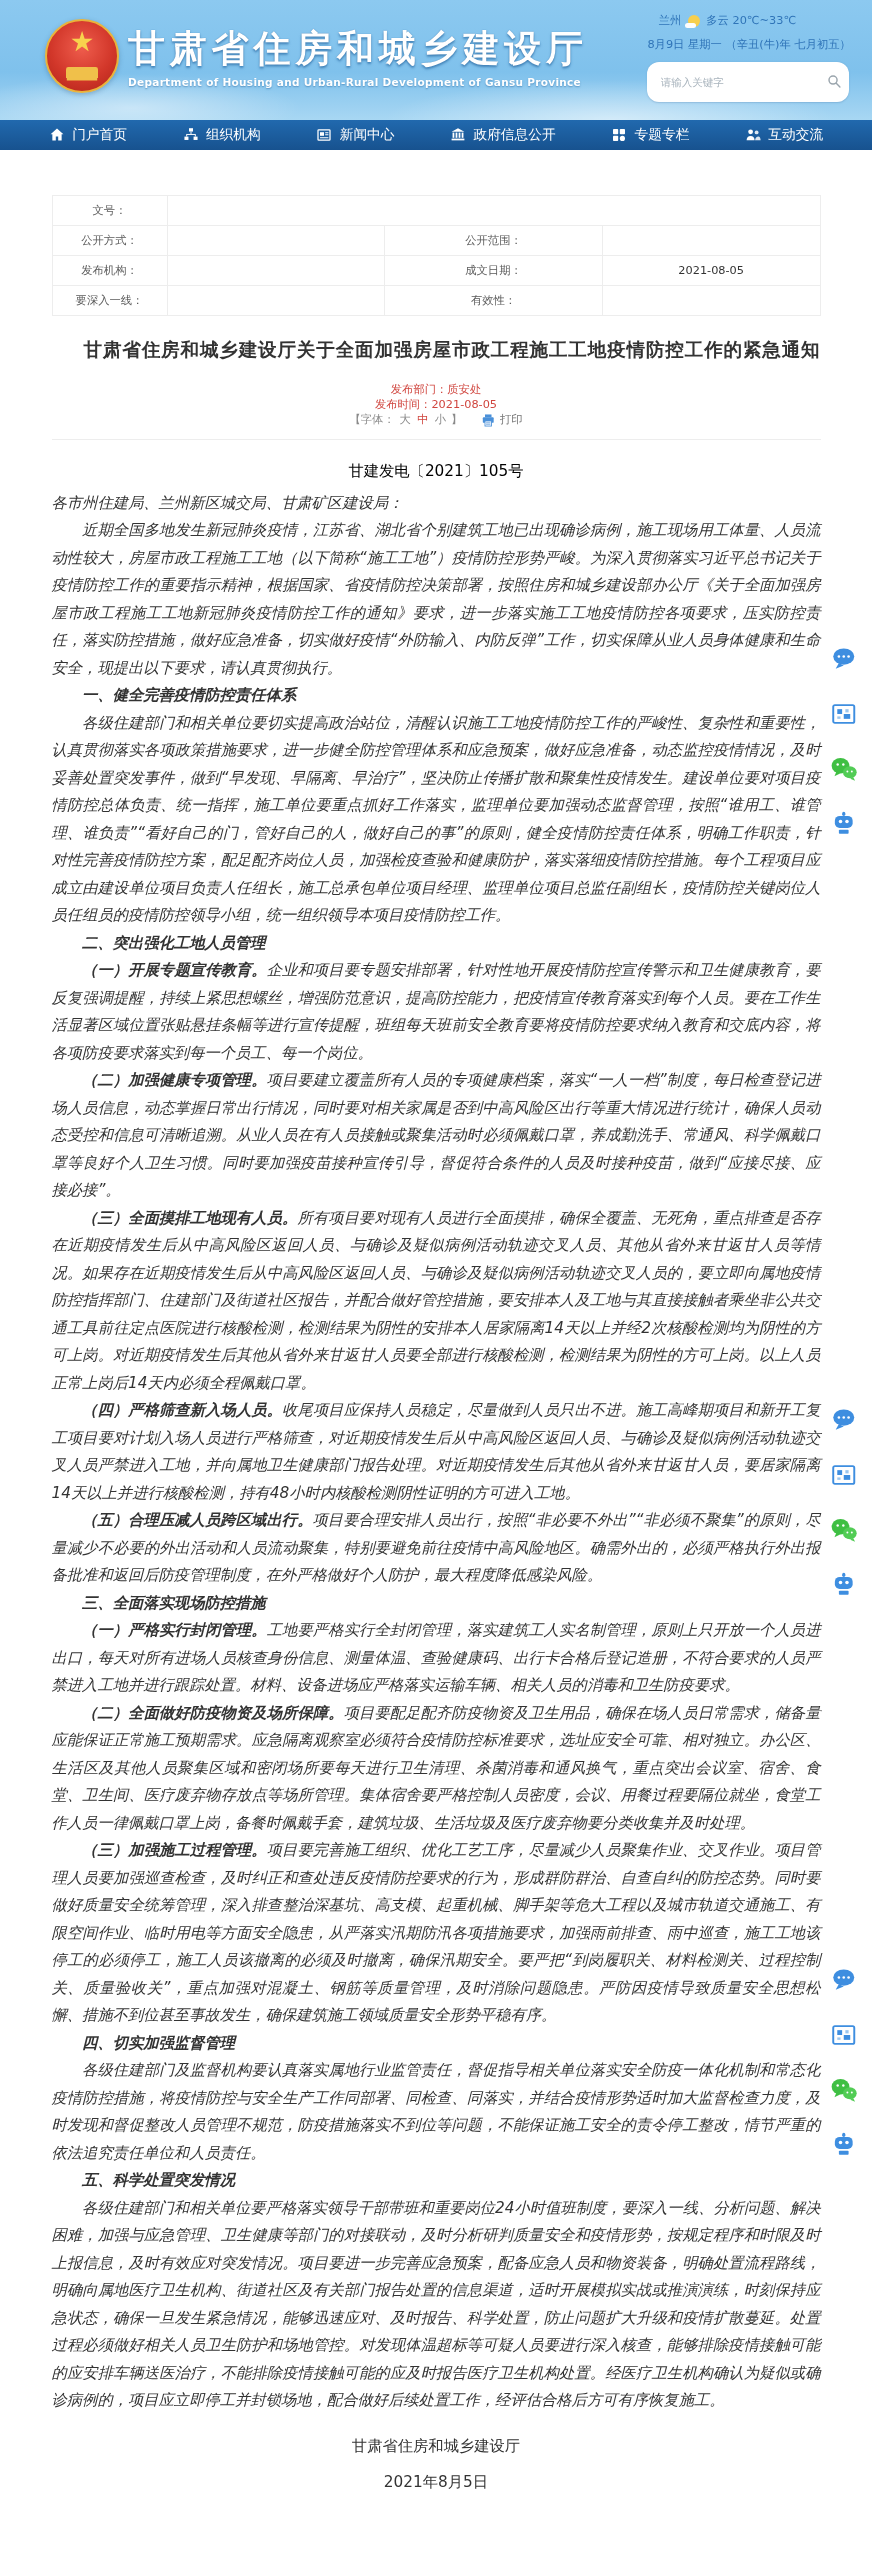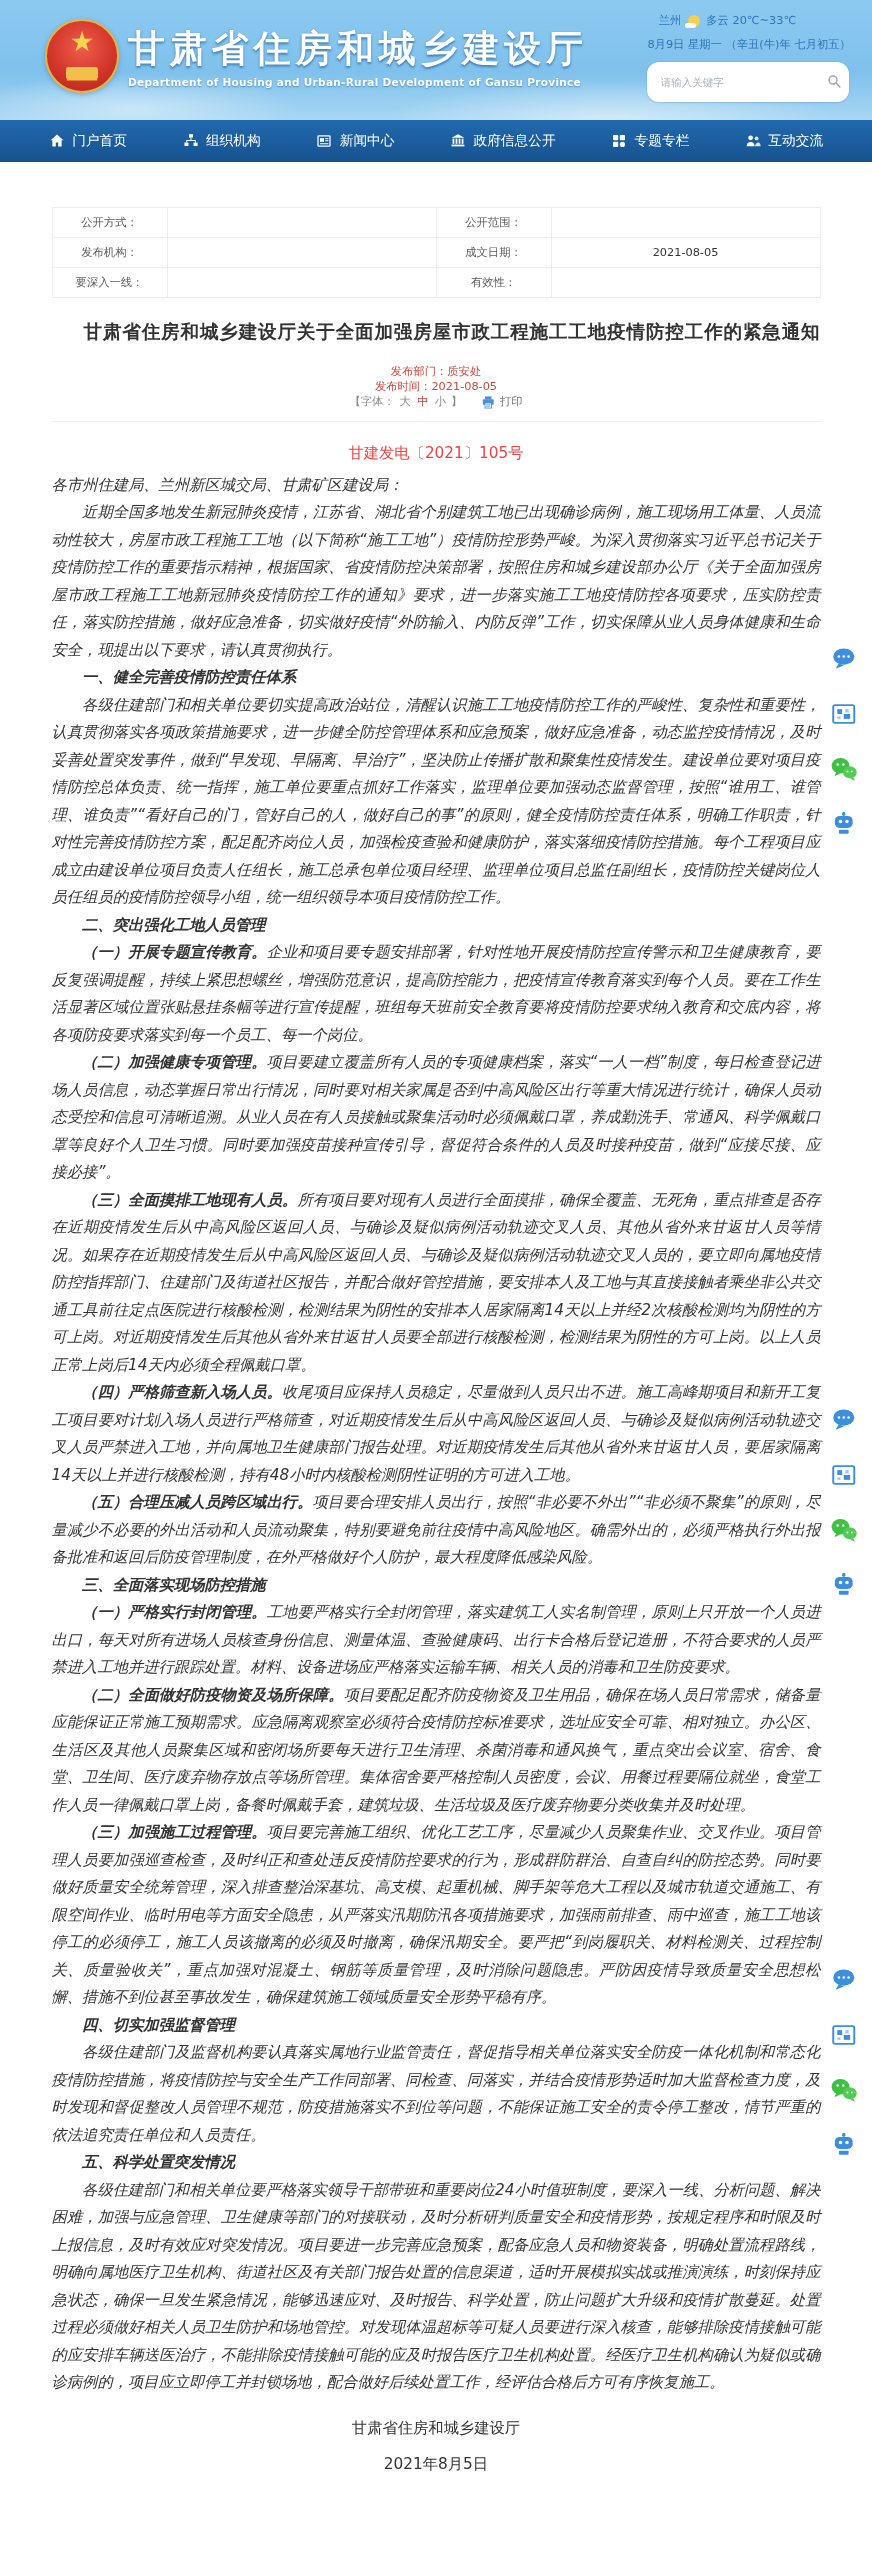--- a/index.html
+++ b/index.html
@@ -36,42 +36,42 @@
   .sun-icon::after{ content:""; position:absolute; left:-2.4px; bottom:-1.6px; width:10.5px; height:5.7px; background:#fdfdfd; border-radius:4.8px; }
   .date-line { margin-top:6.5px; white-space:nowrap; }
   .search-box {
     margin-top:9.7px; height:40px; background:#ffffff; border-radius:12px;
     display:flex; align-items:center; padding:0 8px 0 11.3px; box-shadow:0 0.8px 1.6px rgba(50,100,150,.25);
   }
   .search-box input { flex:1; border:none; outline:none; font-size:10.5px; color:#333; background:transparent; font-family:inherit; }
   .search-box input::placeholder { color:#a9b4bd; }
   
   .main-nav {
-    height:42px; background:linear-gradient(180deg,#2169ae 0%, #17528f 100%);
+    height:30px; background:linear-gradient(180deg,#2169ae 0%, #17528f 100%);
     display:flex; align-items:center; justify-content:space-around; padding:15px 21px;
   }
   .nav-item { display:flex; align-items:center; gap:7.3px; color:#fff; font-size:13.7px; cursor:pointer; white-space:nowrap; }
   .nav-item svg { display:block; }
   
   .content { background:#fff; padding-top:45px; min-height:2414px; }
   .card { width:769px; margin:0 auto; }
   table.doc-table { width:100%; border-collapse:collapse; font-size:11.3px; color:#5b5b5b; table-layout:fixed; }
   table.doc-table td { border:0.8px solid #ededed; height:30px; text-align:center; padding:0 4.8px; background:#fff; }
   td.lbl { width:115px; color:#5b5b5b; }
   td.val { color:#333; }
   .art-title { margin-top:21px; font-size:18.6px; font-weight:bold; color:#333; text-align:right; letter-spacing:0.8px; }
   .meta-row { display:flex; align-items:center; margin:19.4px 18px 0; font-size:11.3px;flex-direction:column; }
   .meta-left { flex:1; color:#d0453e; text-align:left; }
   .meta-mid { flex:1.2; color:#d0453e; text-align:center; }
   .meta-right { flex:1.2; display:flex; align-items:center; justify-content:flex-end; gap:3.2px; color:#8a8a8a; }
   .font-size-opt { cursor:pointer; padding:0 1.6px; color:#8a8a8a; }
   .font-size-opt.active { color:#d0453e; }
   .print-btn { display:flex; align-items:center; gap:4px; margin-left:16px; color:#777; cursor:pointer; }
   .divider { border-bottom:0.8px solid #ededed; margin-top:11.3px; }
-  .doc-no { text-align:center; font-size:15.3px; color:#ef4444; margin-top:21px; }
+  .doc-no { text-align:center; font-size:15.3px; color:#000000; margin-top:21px; }
   .body-text { margin-top:8px; font-size:15.3px; line-height:27.5px; color:#333; text-align:justify; }
   .body-text p { margin:0;font-style:italic; }
   .body-text p.ind { text-indent:2em; }
   .body-text b { font-weight:bold; }
   .sign { text-align:center; font-size:15.3px; color:#333; margin-top:13px; line-height:36px; }
   .sign-date { text-align:center; font-size:15.3px; color:#333; line-height:36px; }
   
   .float-group { position:absolute; right:13px; width:29px; }
   .float-icon { width:27.5px; height:26px; margin-bottom:26px; cursor:pointer; }
   .fg-1 { top:646px; } .fg-2 { top:1407px; } .fg-3 { top:1967px; }
@@ -161,20 +161,24 @@
     </svg>
     <span>互动交流</span>
   </div>
 </div>
 
 <div class="content">
   <div class="card">
 
     <table class="doc-table">
       <tbody>
+          <tr>
+        <td class="lbl">文号：</td>
+        <td class="val" colspan="3"></td>
+      </tr>
       <tr>
         <td class="lbl">公开方式：</td>
         <td class="val"></td>
         <td class="lbl">公开范围：</td>
         <td class="val"></td>
       </tr>
       <tr>
         <td class="lbl">发布机构：</td>
         <td class="val"></td>
         <td class="lbl">成文日期：</td>

